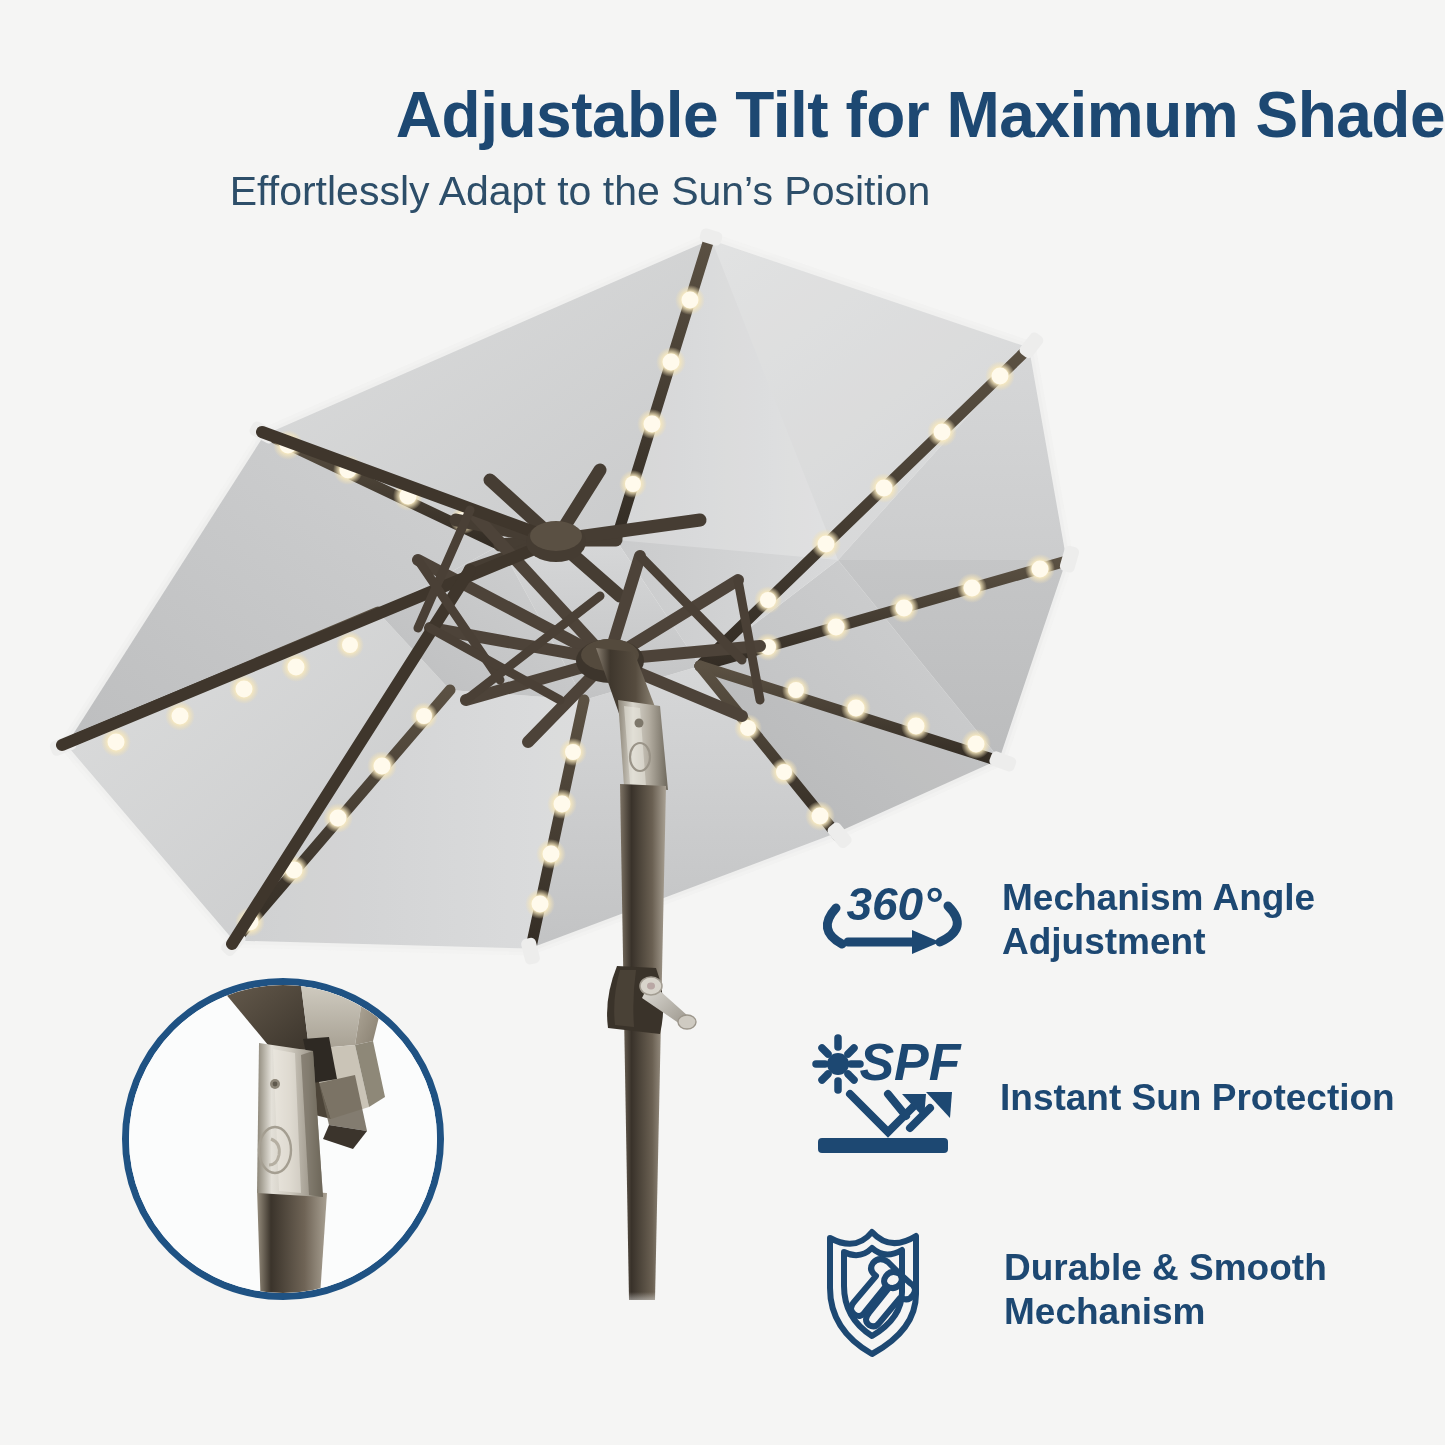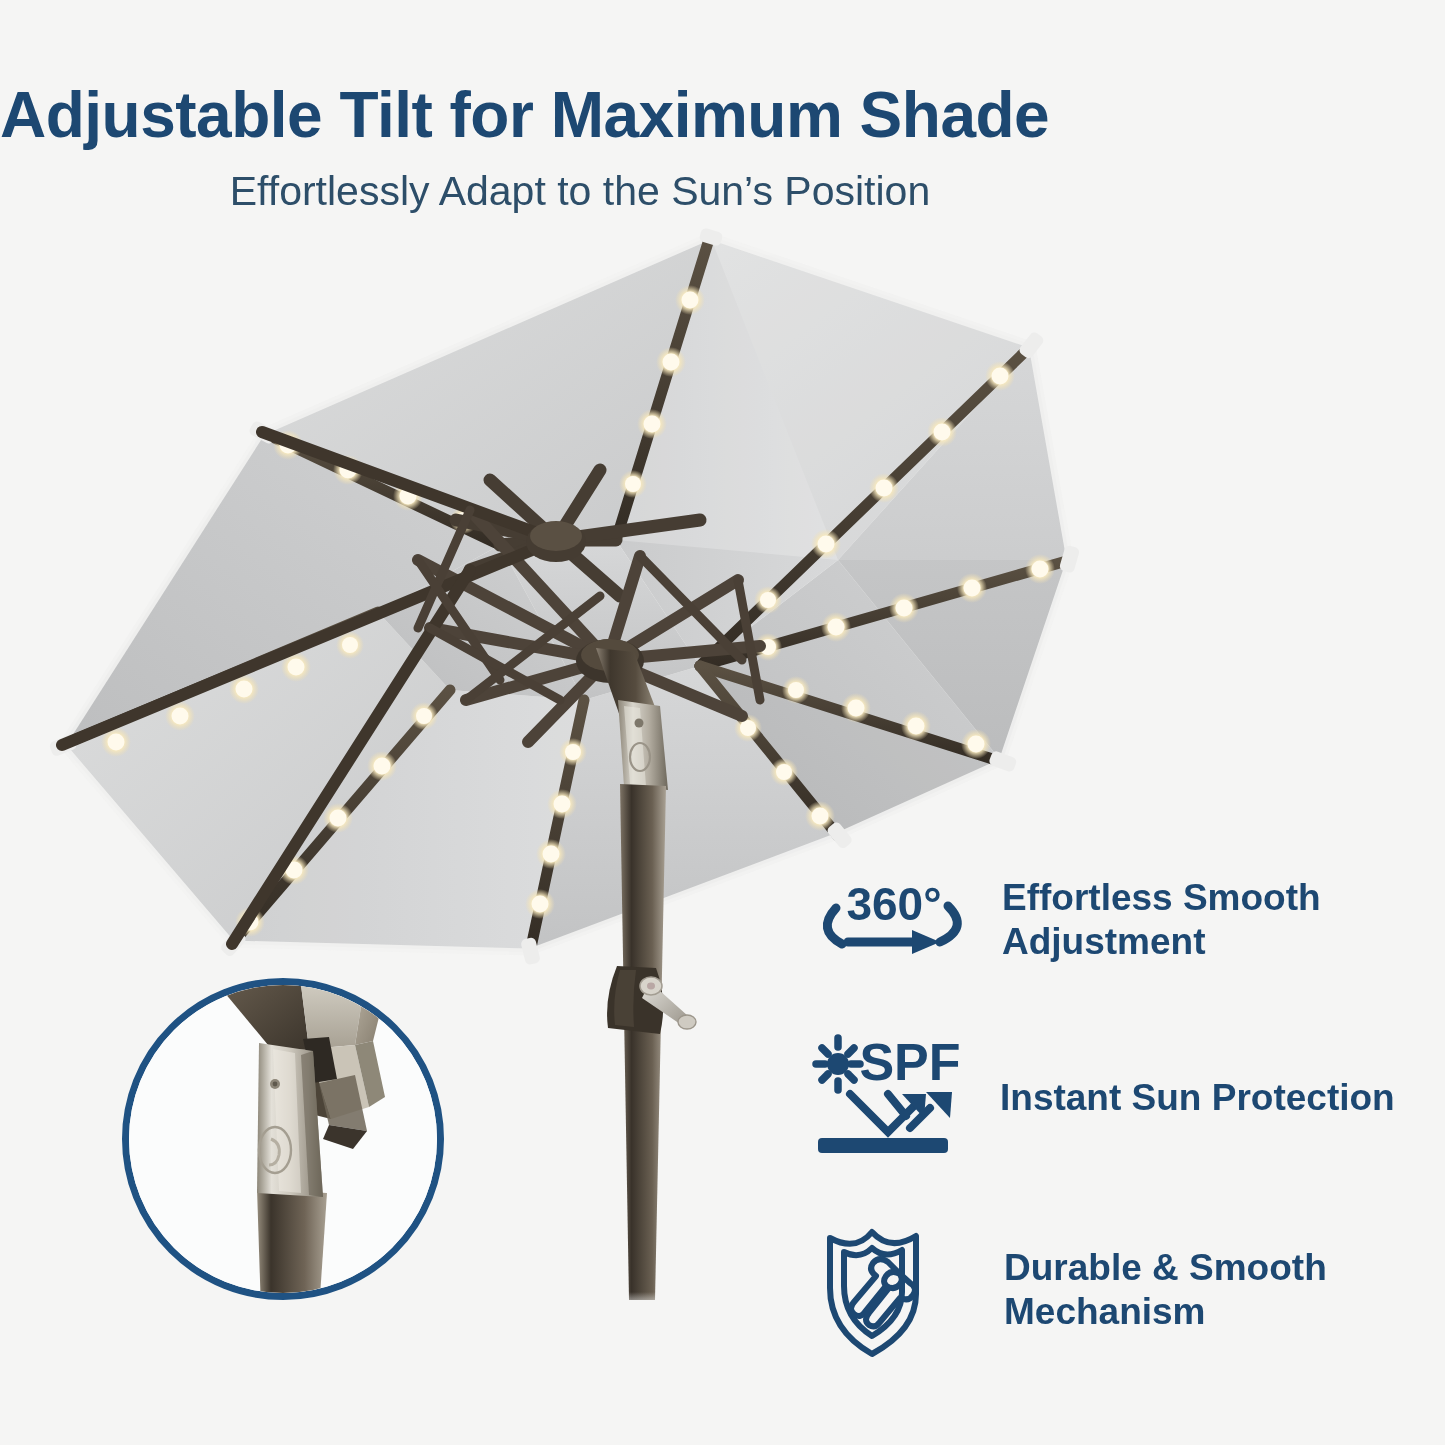--- a/index.html
+++ b/index.html
@@ -12,21 +12,21 @@
   }
   #stage {
     position: relative;
     width: 1445px; height: 1445px;
     background: #f5f5f4;
   }
 
   
   #headline {
     position: absolute; top: 78px; left: 0; width: 1445px;
-    text-align: left;
+    text-align: right;
     font-size: 64px; font-weight: bold;
     letter-spacing: -0.5px;
     color: #1d4872;
     white-space: nowrap;
   }
   #subhead {
     position: absolute; top: 168px; left: 0; width: 1160px;
     text-align: center;
     font-size: 41px; font-weight: 400;
     color: #2d4e69;
@@ -48,21 +48,21 @@
   #inset-art { position: absolute; left: -6px; top: -6px; width: 322px; height: 322px; }
 
   
   .feature {
     position: absolute;
     display: flex;
     align-items: center;
   }
   .feature .ficon {
     flex: 0 0 auto;
-    display: flex; align-items: center; justify-content: flex-start;
+    display: flex; align-items: center; justify-content: flex-start; font-style: italic;
   }
   .feature .ftext {
     font-size: 37px; font-weight: bold;
     color: #1d4872;
     line-height: 1.18;
     white-space: pre-line;
   }
   #feature-0 { left: 808px; top: 872px; }
   #feature-0 .ficon { width: 172px; height: 96px; }
   #feature-0 .ftext { margin-left: 22px; }
@@ -424,21 +424,21 @@
       <svg viewBox="0 0 172 96" width="172" height="96">
         <g fill="none" stroke="#1d4872" stroke-width="9" stroke-linecap="round">
           <path d="M28 36 Q8 58 34 72"></path>
           <path d="M140 34 Q162 56 132 70"></path>
           <path d="M40 70 L110 70"></path>
         </g>
         <polygon points="104,58 132,70 104,82" fill="#1d4872"></polygon>
         <text x="86" y="48" text-anchor="middle" font-family="Liberation Sans, sans-serif" font-size="46" font-weight="bold" fill="#1d4872">360°</text>
       </svg>
     </span>
-    <span class="ftext">Effortless Smooth
+    <span class="ftext">Mechanism Angle
 Adjustment</span>
   </div>
 
   <div class="feature" id="feature-1">
     <span class="ficon">
       <svg viewBox="0 0 172 132" width="172" height="132">
         <g stroke="#1d4872" stroke-width="7.5" stroke-linecap="round" fill="none">
 
           <line x1="32" y1="6" x2="32" y2="15"></line>
           <line x1="32" y1="49" x2="32" y2="58"></line>

